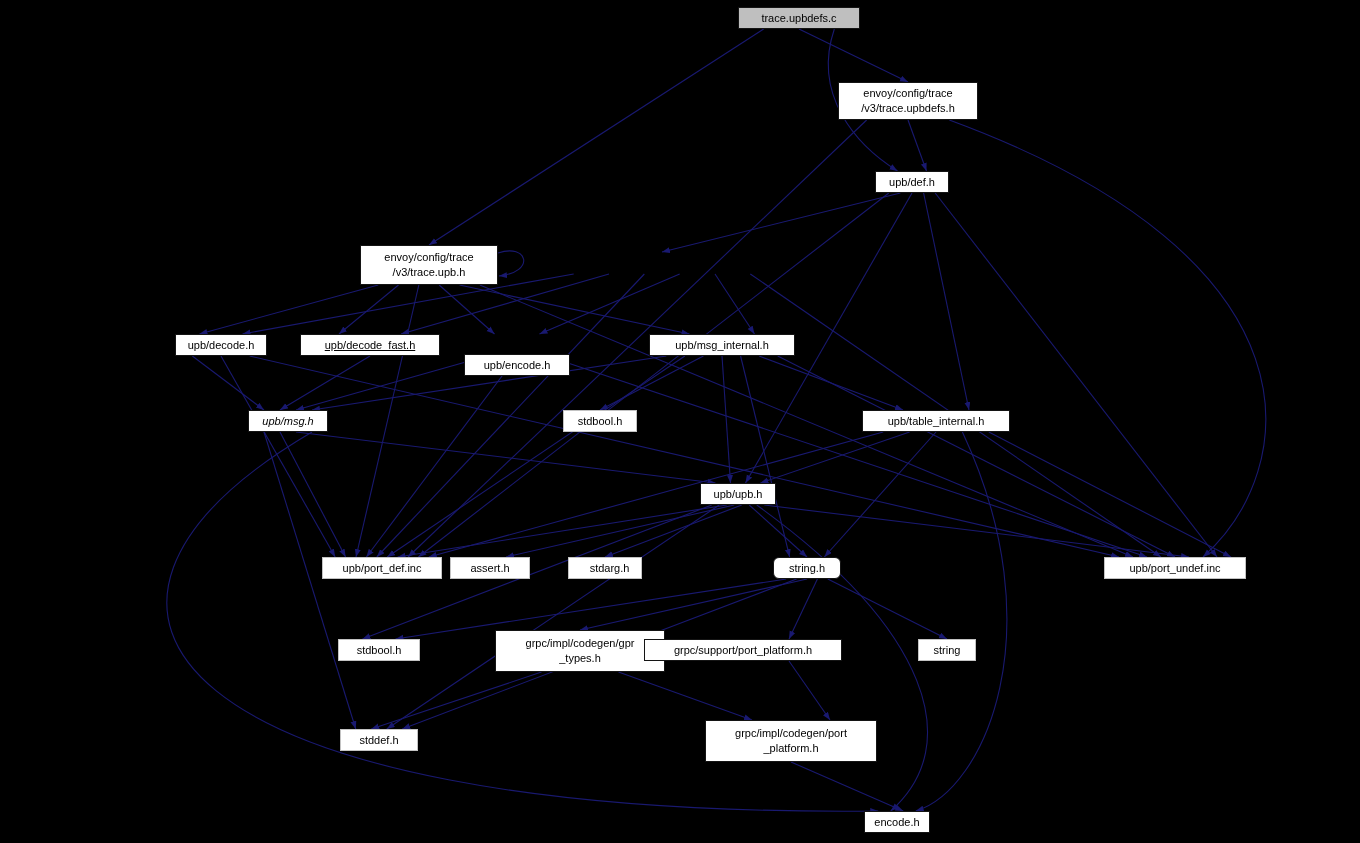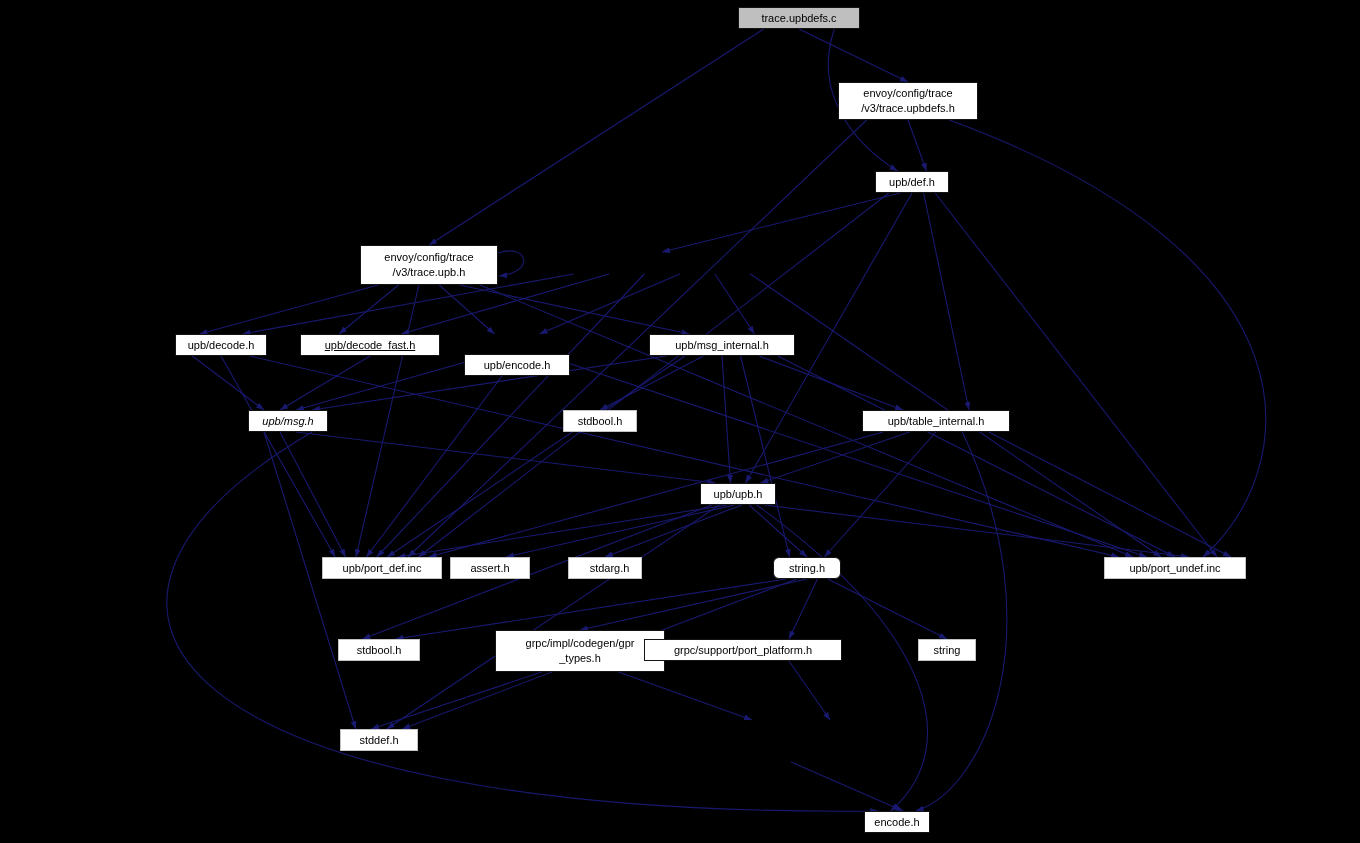--- a/index.html
+++ b/index.html
@@ -108,14 +108,16 @@
     <div class="node ext" style="left: 490px; top: 568px; width: 80px; min-height: 22px;">assert.h</div>
     <div class="node ext" style="left: 605px; top: 568px; width: 74px; min-height: 22px; padding-left: 14px;">stdarg.h</div>
     <div class="node" style="left: 807px; top: 568px; width: 68px; min-height: 22px; border-radius: 6px;">string.h</div>
     <div class="node ext" style="left: 1175px; top: 568px; width: 142px; min-height: 22px;">upb/port_undef.inc</div>
     <div class="node ext" style="left: 379px; top: 650px; width: 82px; min-height: 22px;">stdbool.h</div>
     <div class="node" style="left: 580px; top: 651px; width: 170px; min-height: 42px;">grpc/impl/codegen/gpr
 _types.h</div>
     <div class="node" style="left: 743px; top: 650px; width: 198px; min-height: 22px;">grpc/support/port_platform.h</div>
     <div class="node ext" style="left: 947px; top: 650px; width: 58px; min-height: 22px;">string</div>
     <div class="node ext" style="left: 379px; top: 740px; width: 78px; min-height: 22px;">stddef.h</div>
+    <div class="node" style="left: 791px; top: 741px; width: 172px; min-height: 42px;">grpc/impl/codegen/port
+_platform.h</div>
     <div class="node" style="left: 897px; top: 822px; width: 66px; min-height: 22px;">encode.h</div>
   </div>
 
 </body></html>

